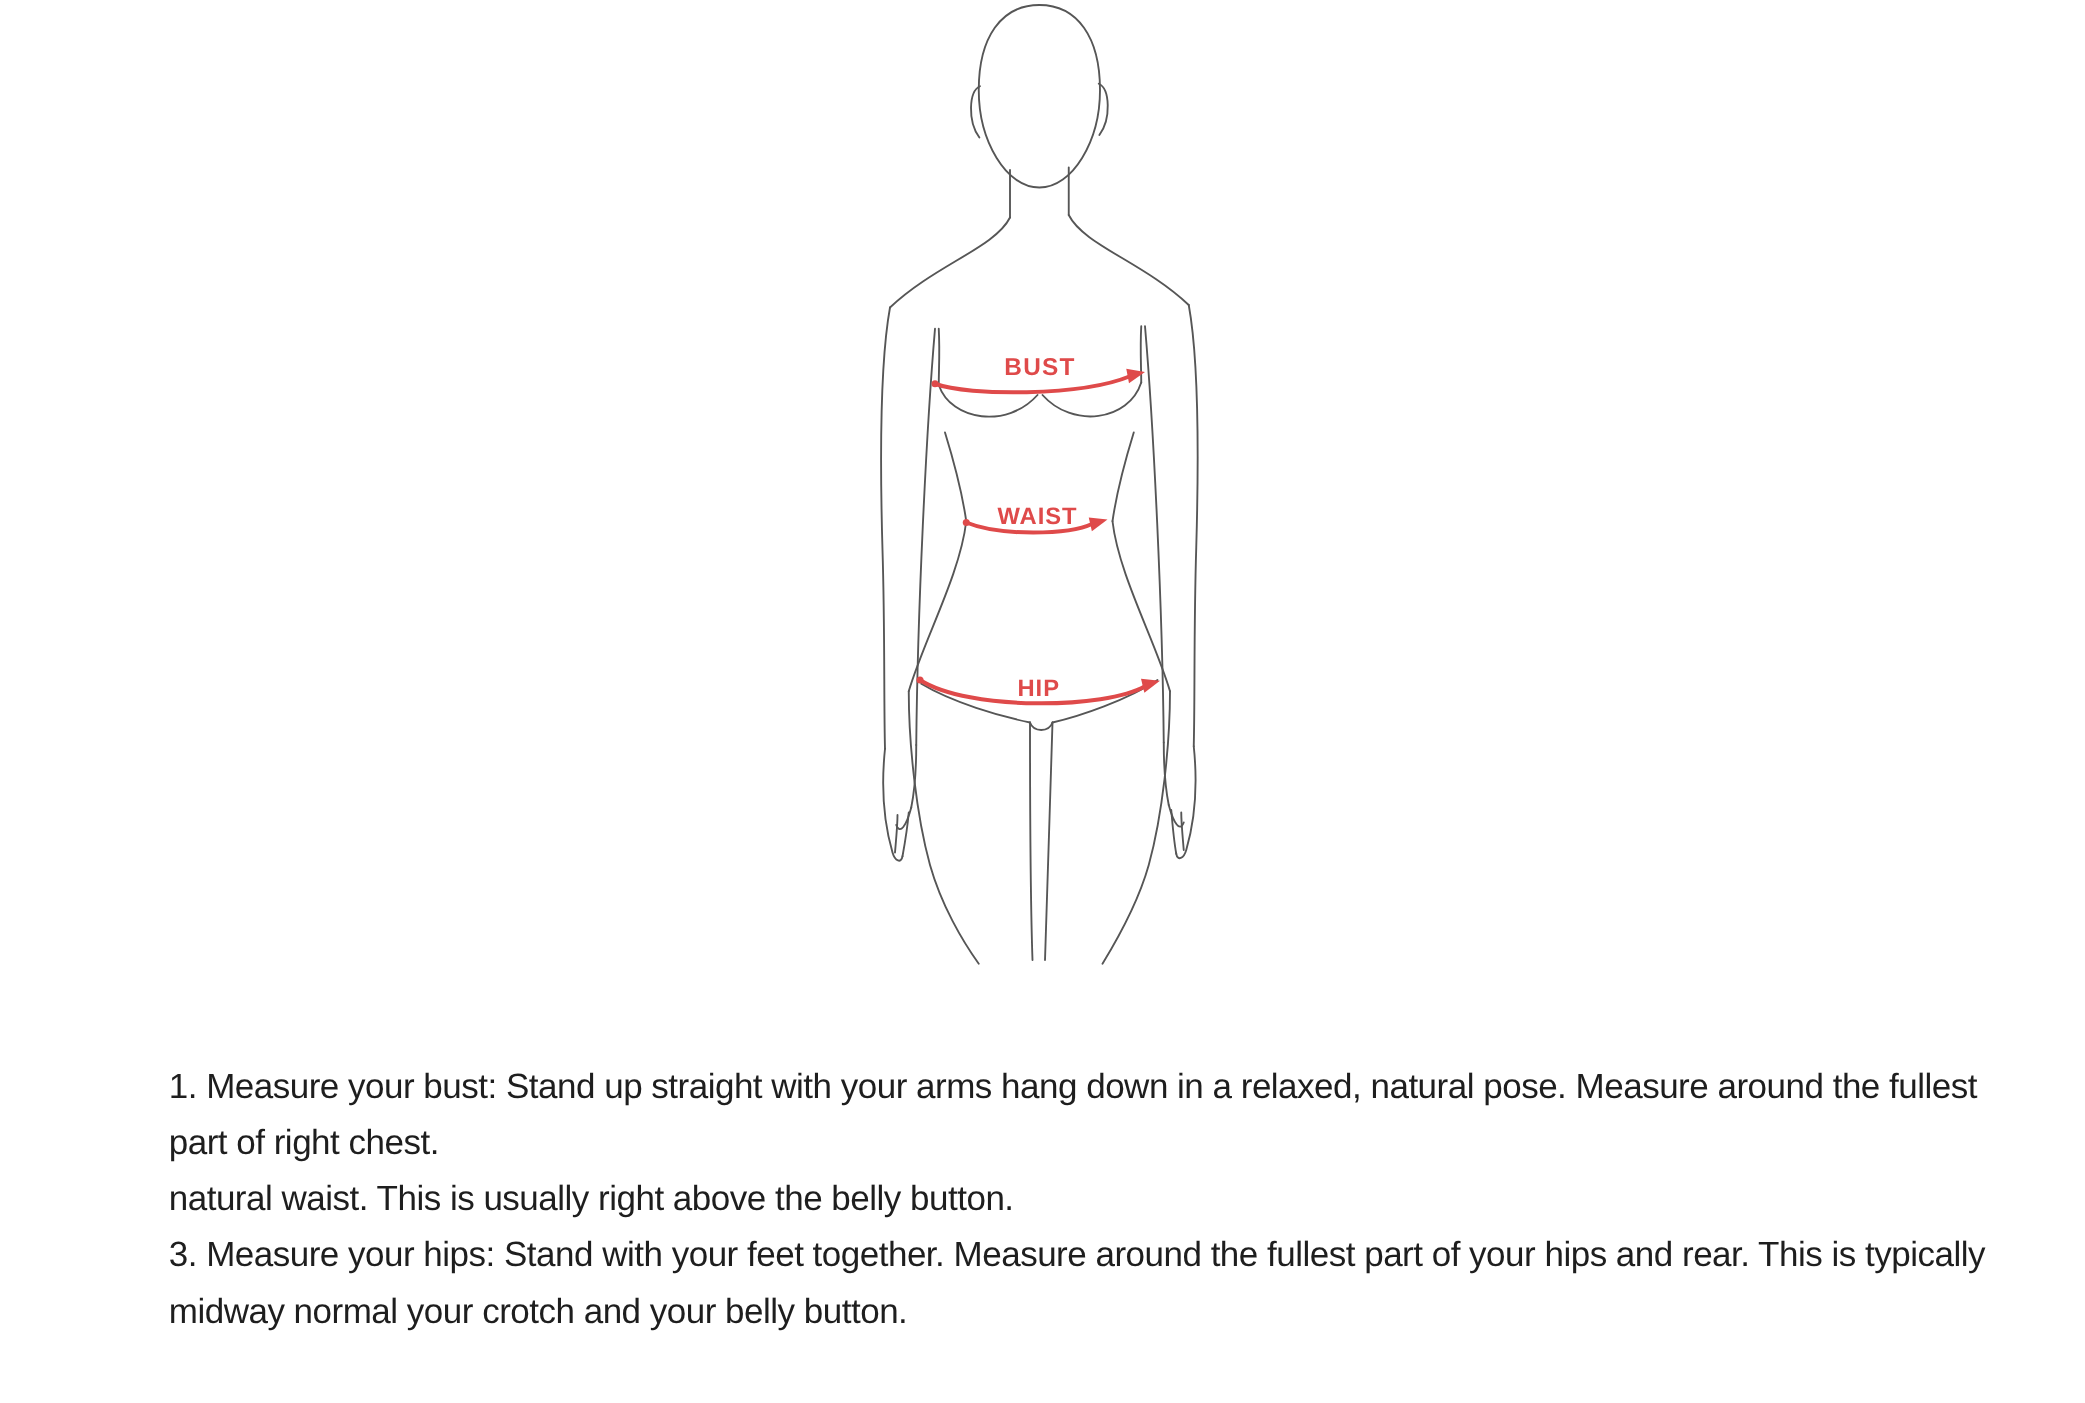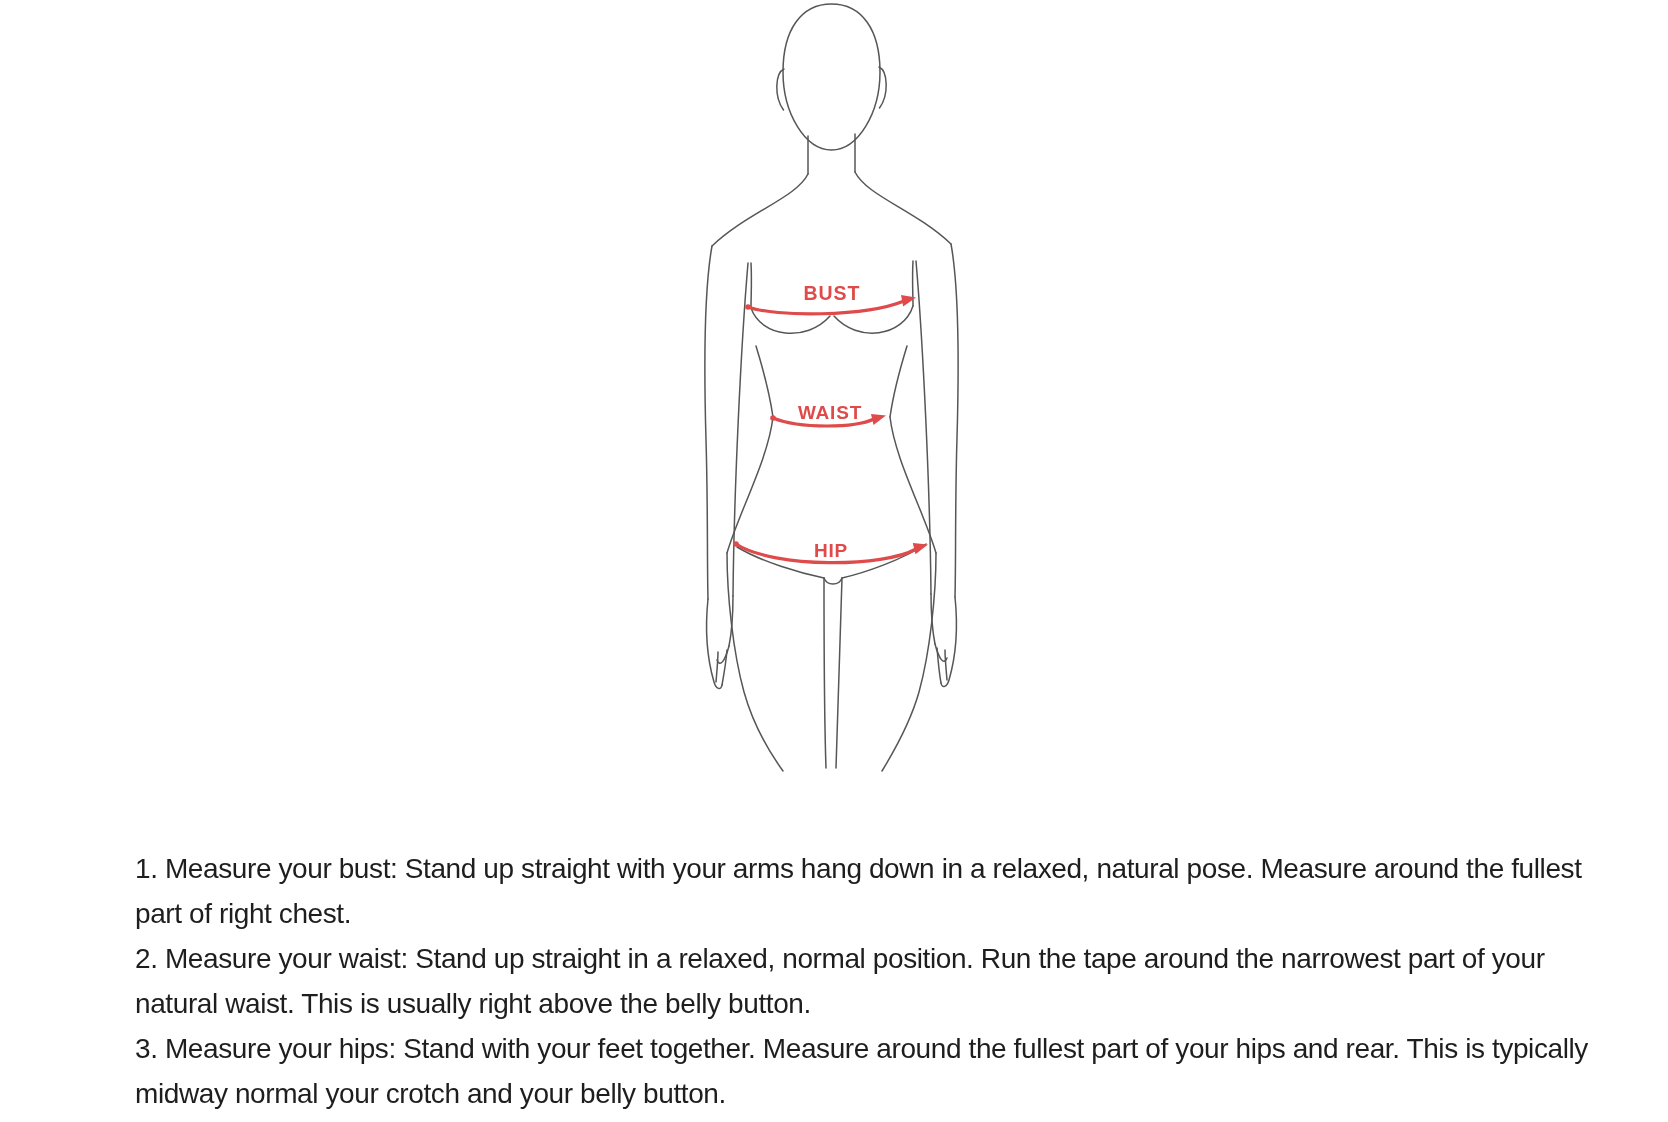--- a/index.html
+++ b/index.html
@@ -111,21 +111,20 @@
       </g>
     </svg>
   </div>
 
   <div class="instructions">
     <p>
       <span class="ln">1. Measure your bust: Stand up straight with your arms hang down in a relaxed, natural pose. Measure around the fullest</span>
       <span class="ln">part of right chest.</span>
     </p>
     <p>
-      <span class="ln">2. Measure your waist: Stand up straight in a relaxed, normal position. Run the tape around the narrowest part of your</span>
       <span class="ln">natural waist. This is usually right above the belly button.</span>
     </p>
     <p>
       <span class="ln">3. Measure your hips: Stand with your feet together. Measure around the fullest part of your hips and rear. This is typically</span>
       <span class="ln">midway normal your crotch and your belly button.</span>
     </p>
   </div>
 
 </div>
 

